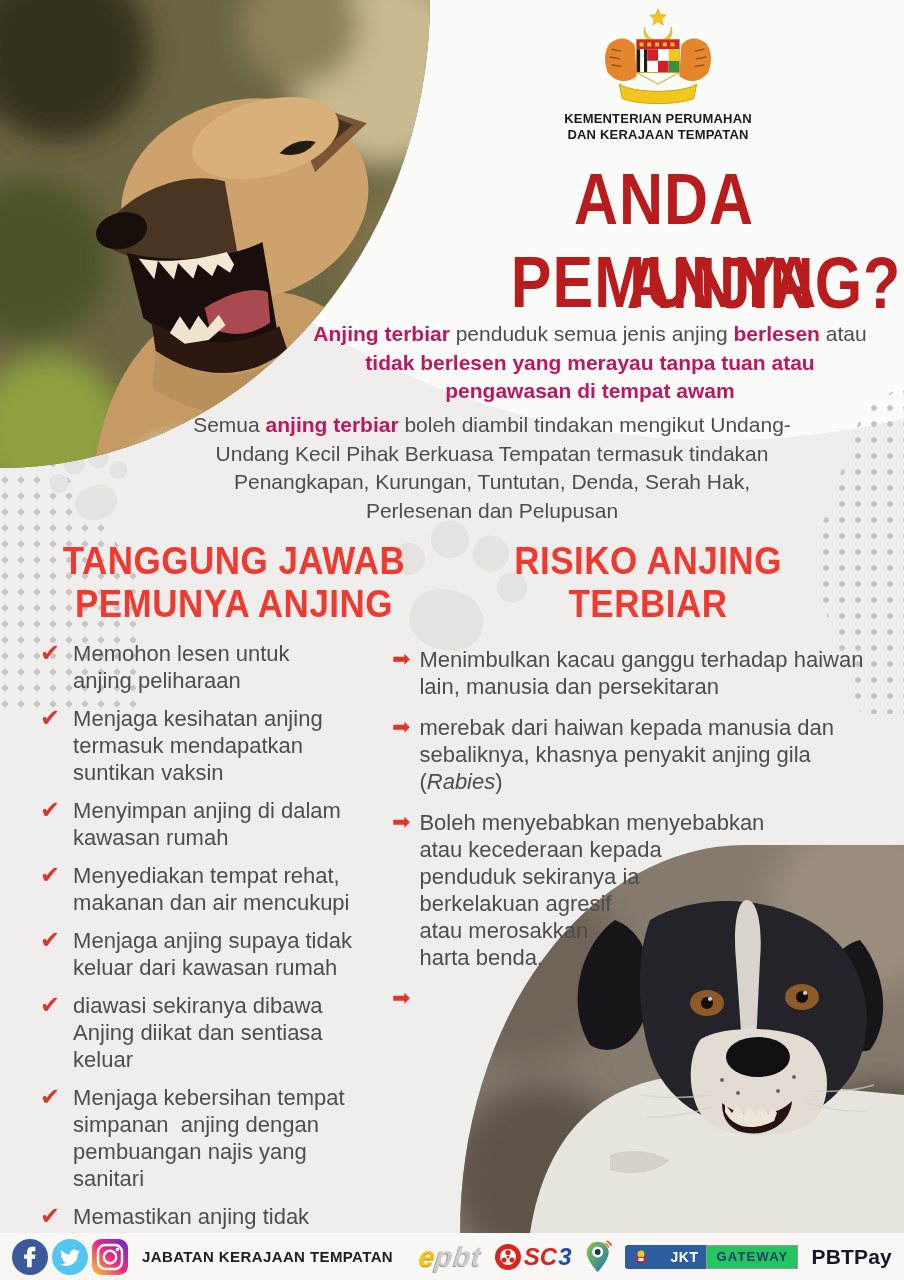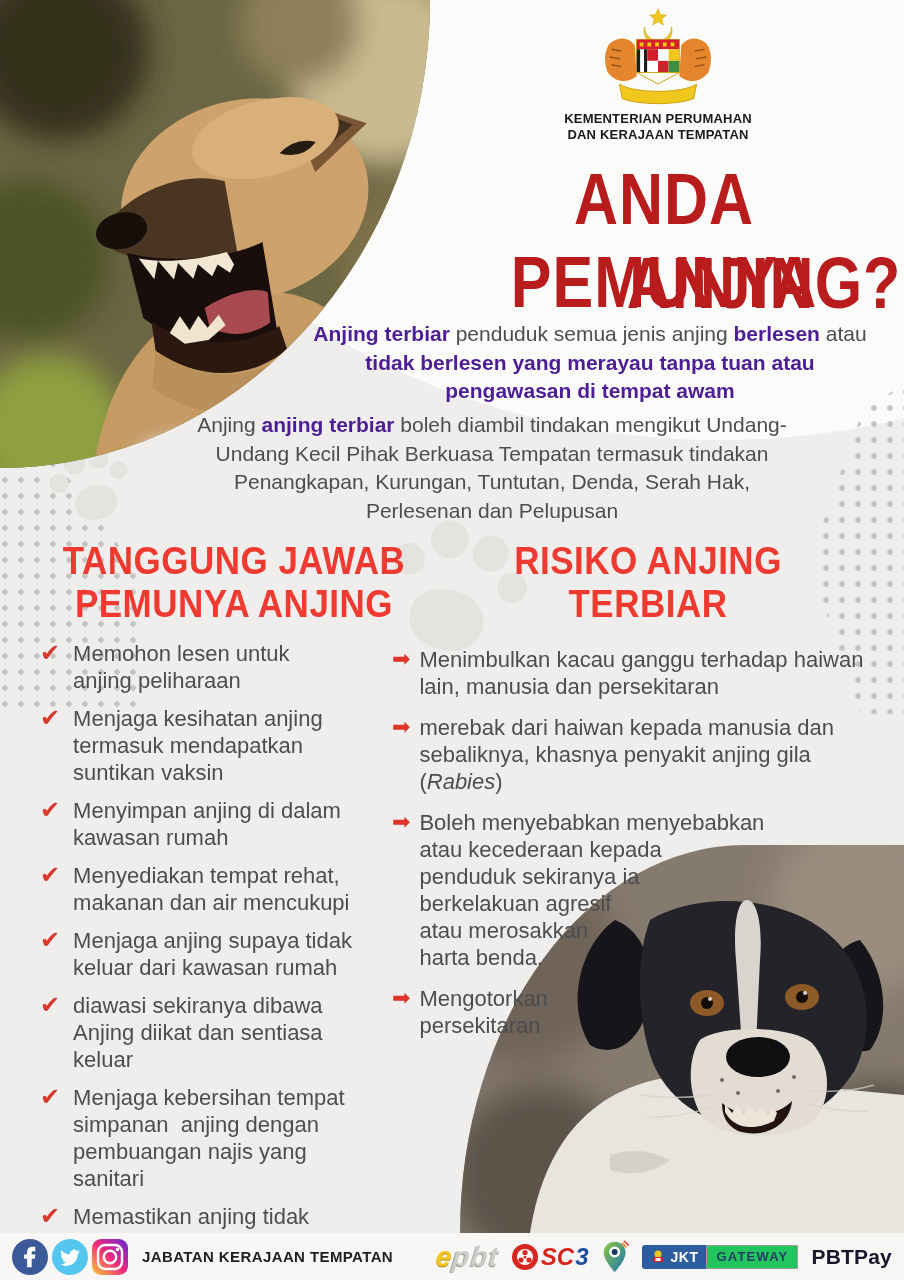--- a/index.html
+++ b/index.html
@@ -44,21 +44,21 @@
   .title{position:absolute;left:402px;top:146px;width:500px;margin:12px;z-index:3;text-align:center;
         color:#b91c1c;font-weight:bold;}
   .title .t1,.title .t2{font-size:61px;letter-spacing:1px;height:74px;
         transform-origin:center top;}
   .title .t1{transform:scaleY(1.18);}
   .title .t2{margin-top:10px;transform:translateX(100px) scaleY(1.18);}
   
   .intro{position:absolute;z-index:3;color:#4d4d4d;font-size:21px;line-height:1.36;text-align:center;}
   .intro1{left:290px;top:320px;width:600px;}
   .intro2{left:92px;top:411px;width:800px;}
-  .seg-b{font-weight:bold;color:#4c1d95;}
+  .seg-b{font-weight:bold;color:#be185d;}
   .seg-i{font-style:italic;}
   .line{white-space:pre-wrap;}
   
   .col-heading{position:absolute;z-index:3;color:#ee3a30;font-weight:bold;text-align:center;
         font-size:35px;line-height:43px;letter-spacing:.5px;}
   .col-heading div{transform:scaleY(1.1);transform-origin:center top;}
   .heading-left{left:60px;top:537px;width:348px;}
   .heading-right{left:488px;top:537px;width:320px;}
   
   .list{position:absolute;z-index:3;color:#4d4d4d;font-size:22px;line-height:27px;}
@@ -78,21 +78,21 @@
   .logos{margin-left:auto;display:flex;align-items:center;gap:13px;}
   .epbt{font-style:italic;font-weight:bold;font-size:28px;transform:skewX(-6deg);letter-spacing:1px;}
   .epbt .e{color:#f4c71f;text-shadow:0 1px 0 #b8860b;}
   .epbt .pbt{color:#cfcdc9;text-shadow:-1px 1px 0 #9e9c99,1px -1px 0 #ffffff;}
   .osc{display:flex;align-items:center;gap:1px;font-style:italic;font-weight:bold;font-size:24px;}
   .osc svg{width:26px;height:26px;margin-right:2px;}
   .osc .sc{color:#d7261d;}
   .osc .three{color:#1f4f9e;}
   .pin svg{width:27px;height:36px;display:block;}
   .jkt-group{display:flex;align-items:stretch;}
-  .jkt-badge{background:#2d5d9f;border-radius:3px 0 0 3px;display:flex;align-items:center;gap:5px;
+  .jkt-badge{background:#2d5d9f;border-radius:3px 0 0 3px;display:flex;align-items:center;gap:22px;
         padding:4px 8px;}
   .jkt-badge svg{width:16px;height:16px;}
   .jkt-label{color:#fff;font-weight:bold;font-size:14px;letter-spacing:.5px;}
   .gateway-box{background:#22c55e;border:1.5px solid #9a9a98;display:flex;align-items:center;
         padding:3px 9px;}
   .gateway-label{color:#273c66;font-weight:bold;font-size:13px;letter-spacing:1.2px;}
   .pbtpay{font-weight:bold;font-size:21px;color:#17172b;letter-spacing:.2px;}
 </style>
 </head>
 <body>
@@ -250,21 +250,21 @@
     <div class="t1">ANDA PEMUNYA</div>
     <div class="t2">ANJING?</div>
   </h1>
 
   <div class="intro intro1">
       <div class="line"><span class="seg-b">Anjing terbiar</span><span> penduduk semua jenis anjing </span><span class="seg-b">berlesen</span><span> atau</span></div>
       <div class="line"><span class="seg-b">tidak berlesen yang merayau tanpa tuan atau</span></div>
       <div class="line"><span class="seg-b">pengawasan di tempat awam</span></div>
     </div>
   <div class="intro intro2">
-      <div class="line"><span>Anjing </span><span class="seg-b">anjing terbiar</span><span> boleh diambil tindakan mengikut Undang-</span></div>
+      <div class="line"><span>Semua </span><span class="seg-b">anjing terbiar</span><span> boleh diambil tindakan mengikut Undang-</span></div>
       <div class="line"><span>Undang Kecil Pihak Berkuasa Tempatan termasuk tindakan</span></div>
       <div class="line"><span>Penangkapan, Kurungan, Tuntutan, Denda, Serah Hak,</span></div>
       <div class="line"><span>Perlesenan dan Pelupusan</span></div>
     </div>
 
   <div class="col-heading heading-left">
     <div>TANGGUNG JAWAB</div>
     <div>PEMUNYA ANJING</div>
   </div>
   <div class="col-heading heading-right">
@@ -357,24 +357,20 @@
           <div class="line"><span>Boleh menyebabkan menyebabkan</span></div>
           <div class="line"><span>atau kecederaan kepada</span></div>
           <div class="line"><span>penduduk sekiranya ia</span></div>
           <div class="line"><span>berkelakuan agresif</span></div>
           <div class="line"><span>atau merosakkan</span></div>
           <div class="line"><span>harta benda.</span></div>
         </div>
     </div>
     <div class="item">
       <span class="arrow">➡</span>
-      <div class="item-text">
-          <div class="line"><span>Mengotorkan</span></div>
-          <div class="line"><span>persekitaran</span></div>
-        </div>
     </div>
   </div>
 
   <div class="footer">
     <div class="social">
       <span class="s-icon">
         <svg viewBox="0 0 36 36">
             <circle cx="18" cy="18" r="18" fill="#3c5a99"></circle>
           <path d="M20.5 12.2h2.8V7.8h-3.2c-3.1 0-5 2-5 5v2.6h-3v4.4h3v8.4h4.6v-8.4h3.1l.6-4.4h-3.7v-2c0-.9.3-1.2 1.3-1.2z" fill="#ffffff"></path>
           </svg>

